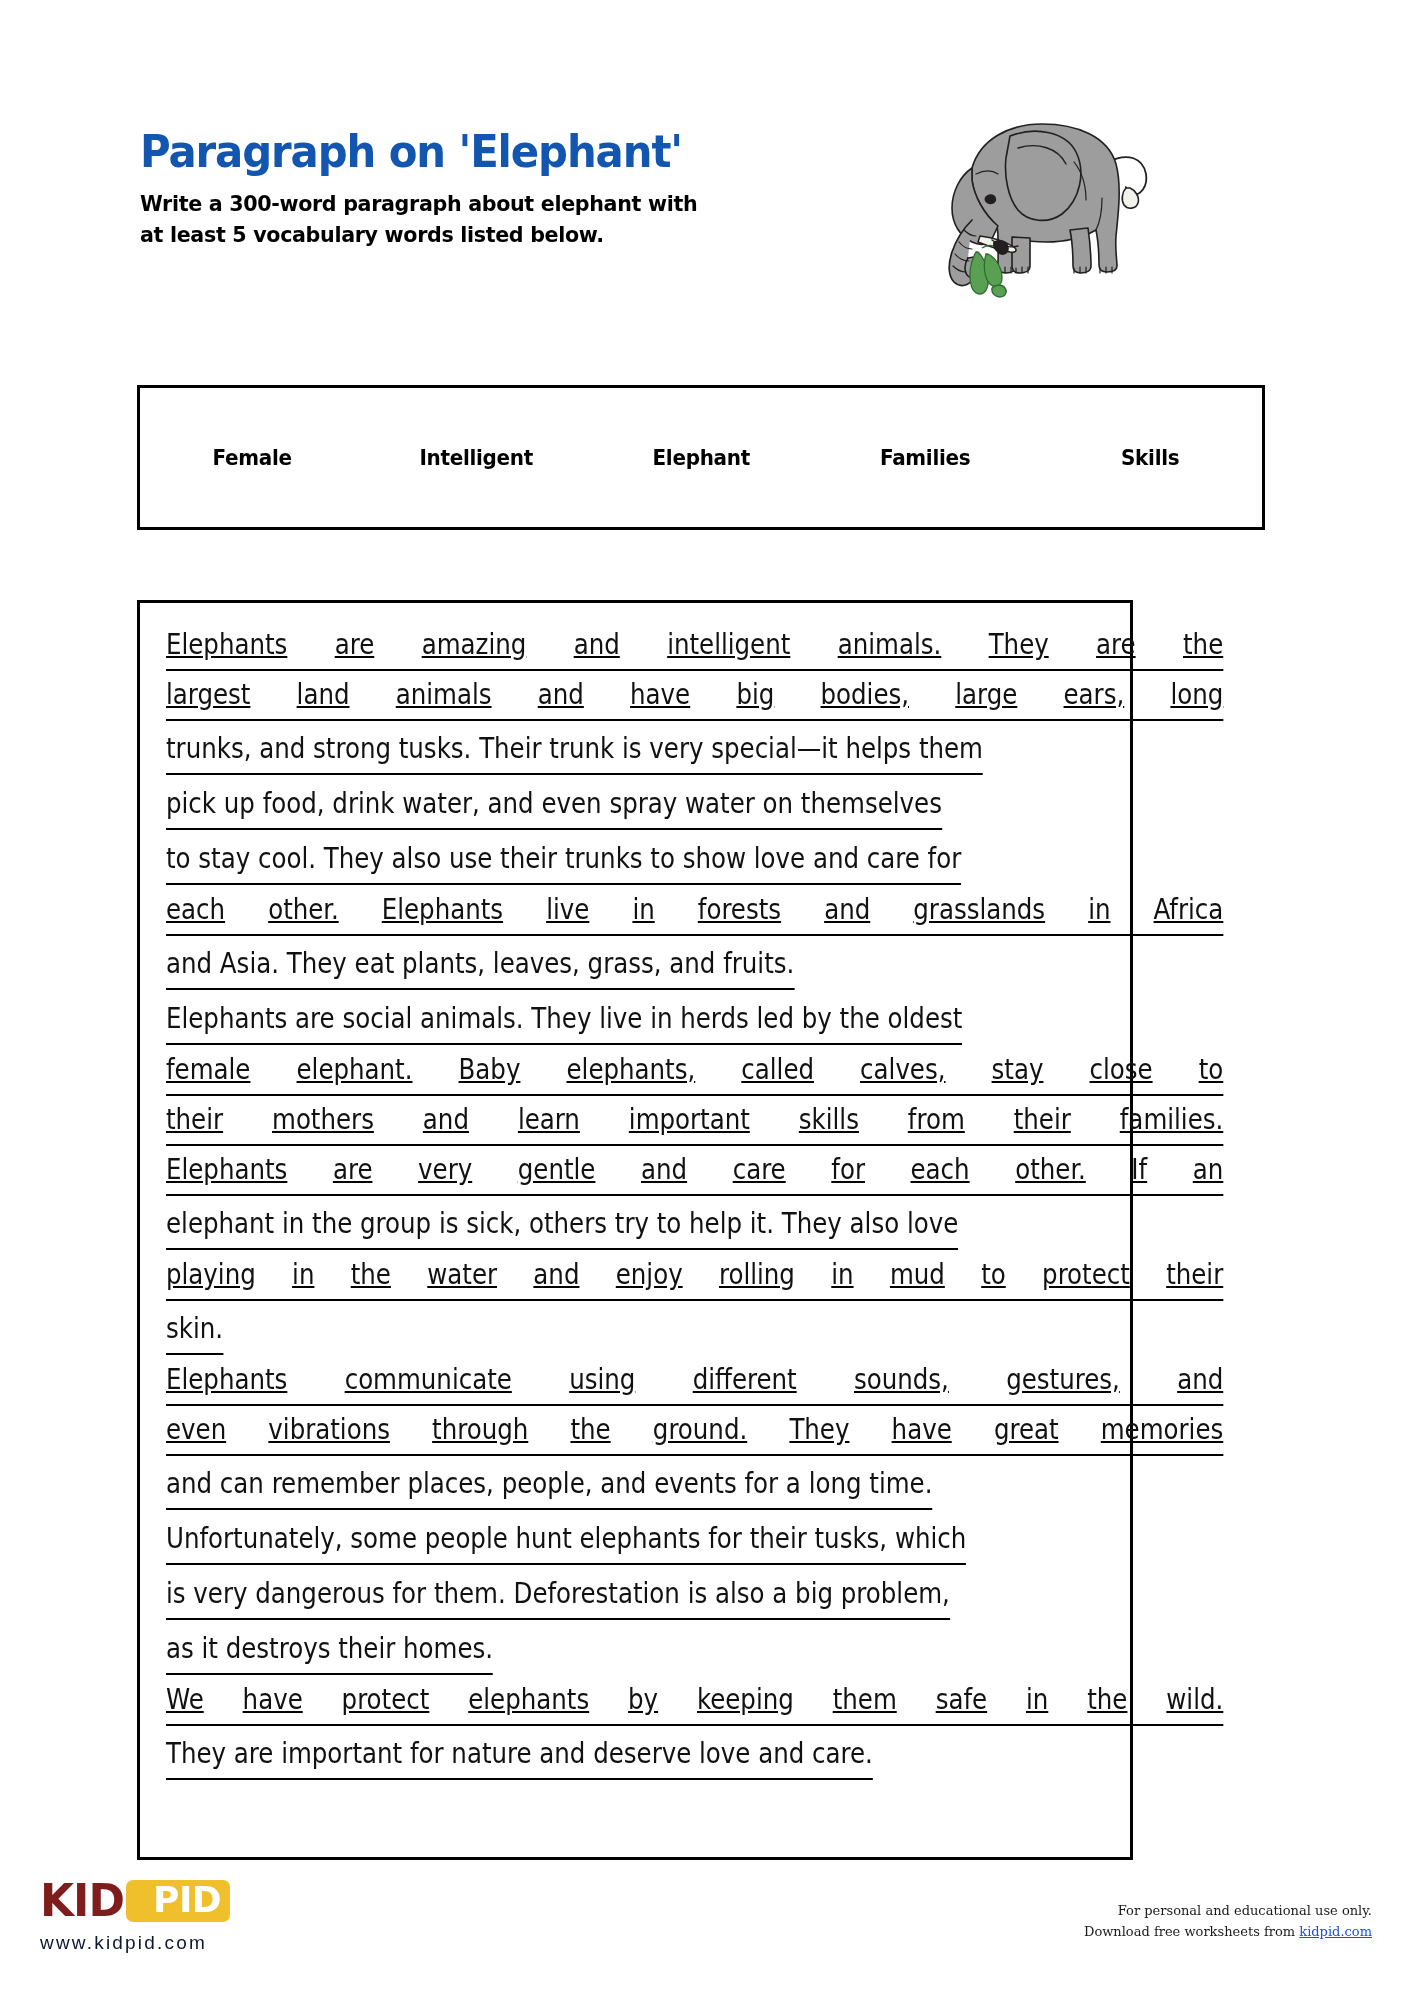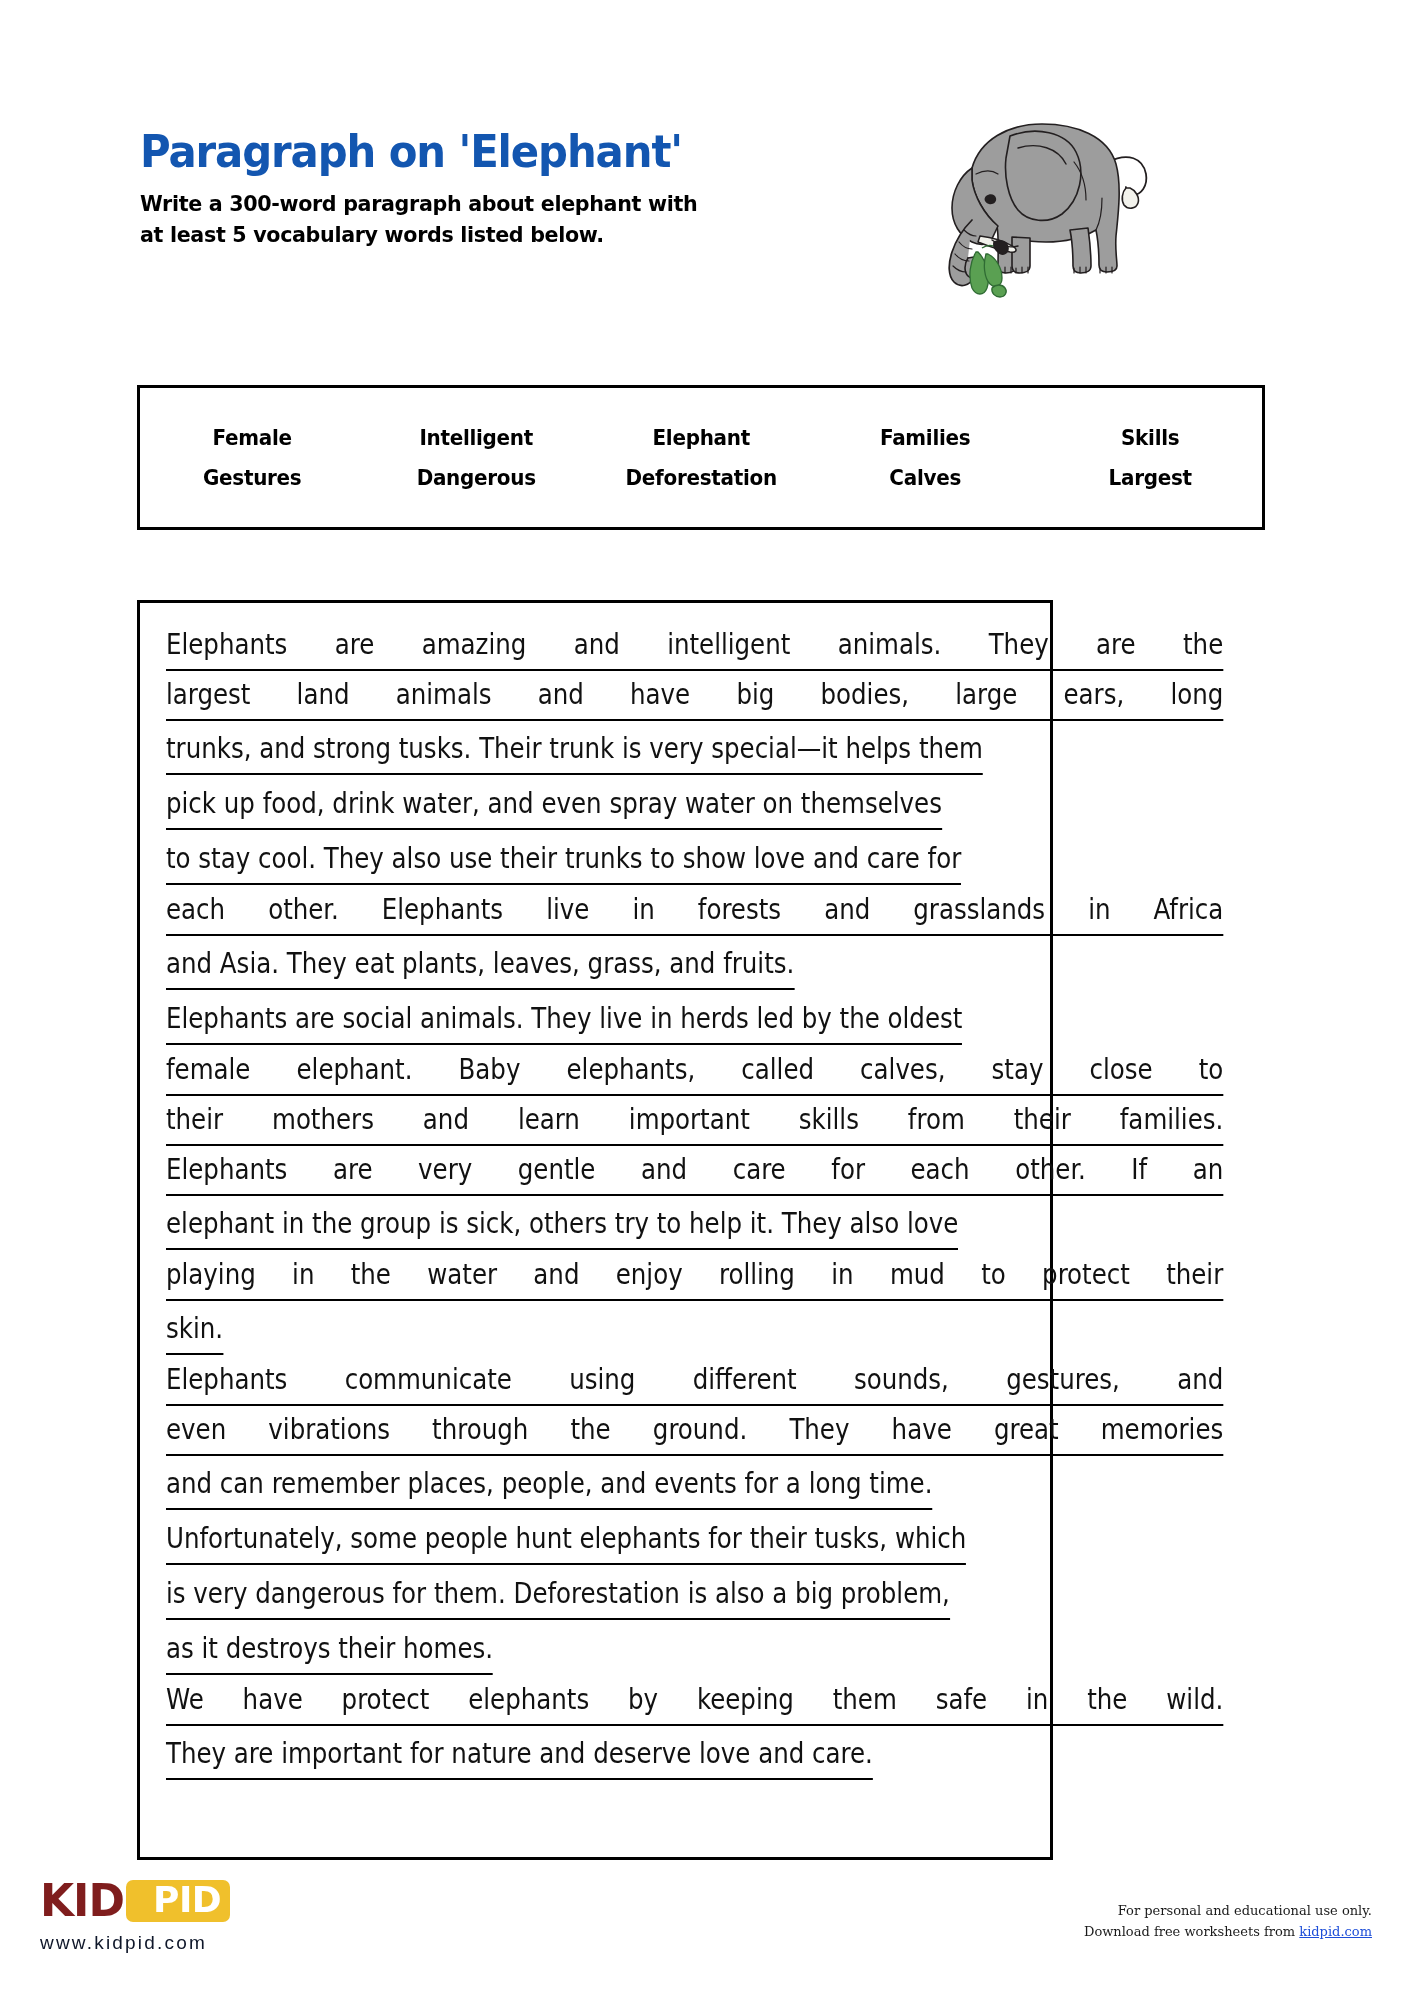--- a/index.html
+++ b/index.html
@@ -82,25 +82,26 @@
     color: #000000;
     letter-spacing: -0.3px;
     transform: scaleX(0.95);
   }
 
   
   #paragraph-box {
     position: absolute;
     left: 137px;
     top: 600px;
-    width: 916px;
+    width: 996px;
     height: 1260px;
     border: 3px solid #000000;
     box-sizing: border-box;
     padding: 18px 26px 10px 26px;
+    text-decoration: underline;
   }
   .para-block {
     margin: 0;
   }
   .para-line {
     font-family: "DejaVu Sans Condensed", "DejaVu Sans", sans-serif;
     font-size: 27.5px;
     line-height: 55px;
     color: #111111;
     font-weight: 400;
@@ -275,27 +276,20 @@
 </div>
 
 <div id="vocab-box">
   <div class="vocab-row">
     <div class="vocab-cell">Female</div>
     <div class="vocab-cell">Intelligent</div>
     <div class="vocab-cell">Elephant</div>
     <div class="vocab-cell">Families</div>
     <div class="vocab-cell">Skills</div>
   </div>
-  <div class="vocab-row">
-    <div class="vocab-cell">Gestures</div>
-    <div class="vocab-cell">Dangerous</div>
-    <div class="vocab-cell">Deforestation</div>
-    <div class="vocab-cell">Calves</div>
-    <div class="vocab-cell">Largest</div>
-  </div>
 </div>
 
 <div id="paragraph-box">
   <div class="para-block" id="para-lines">
       <div class="para-line justify">
         <span class="txt">
           <i>Elephants</i>
           <i>are</i>
           <i>amazing</i>
           <i>and</i>

